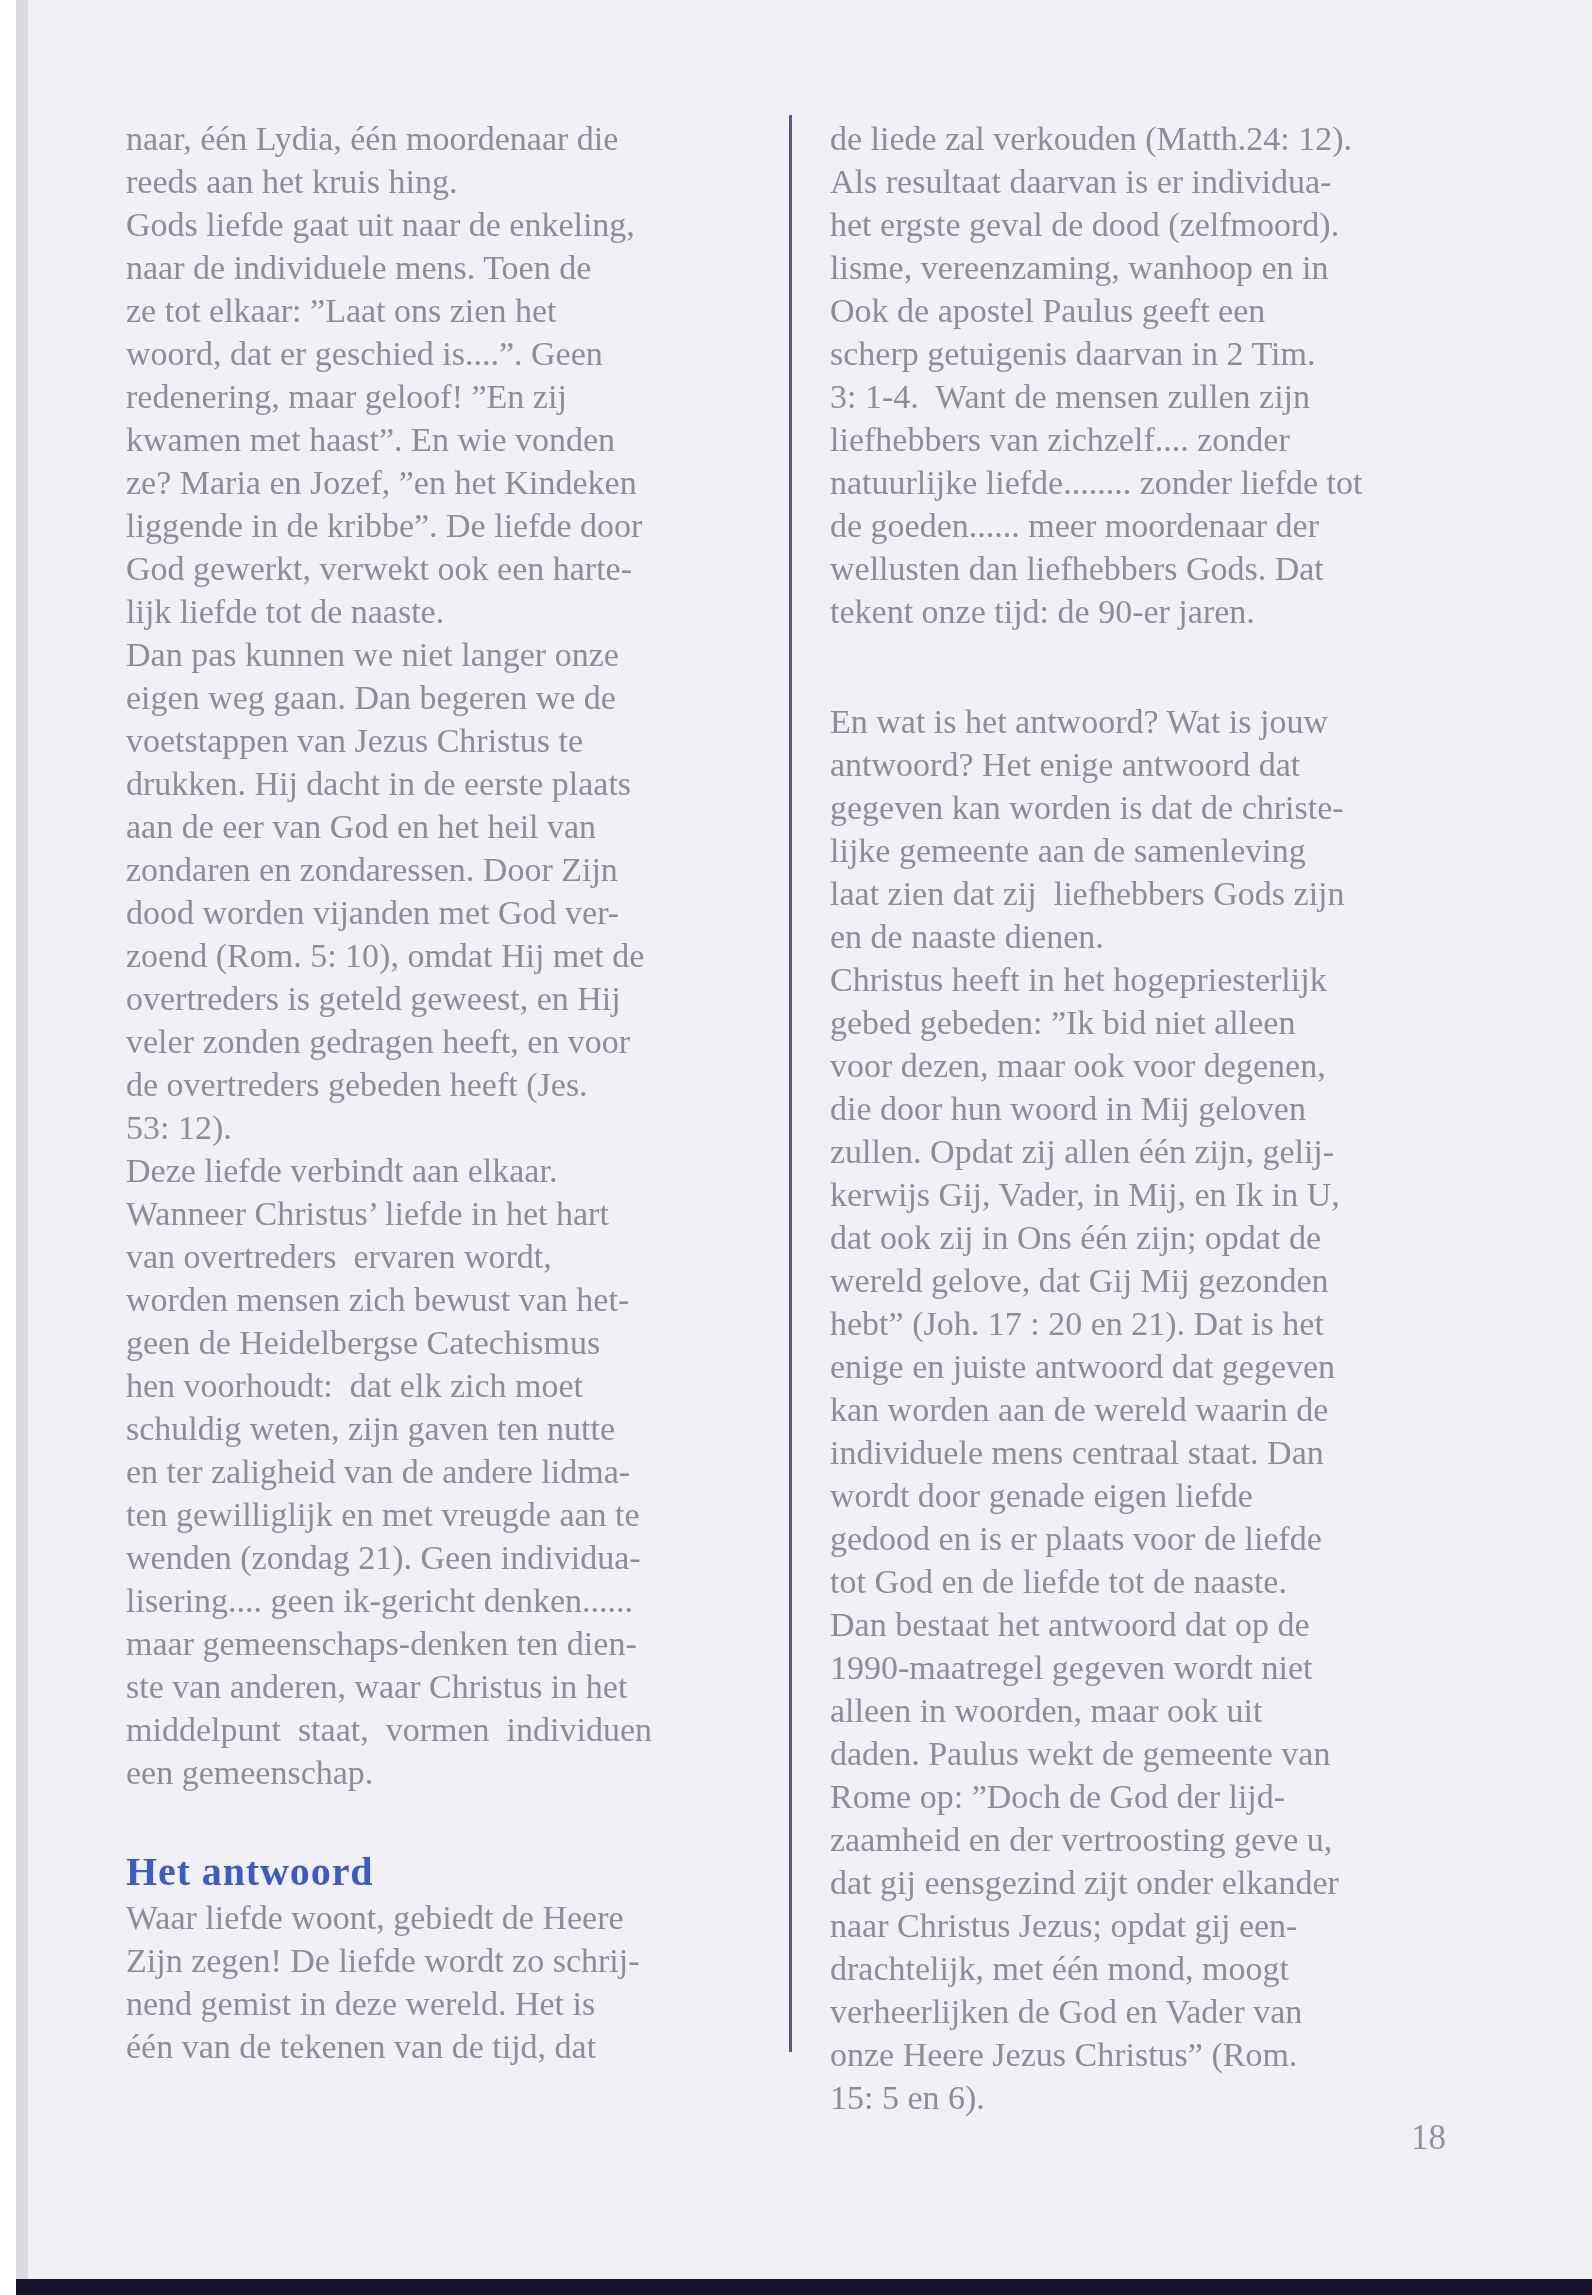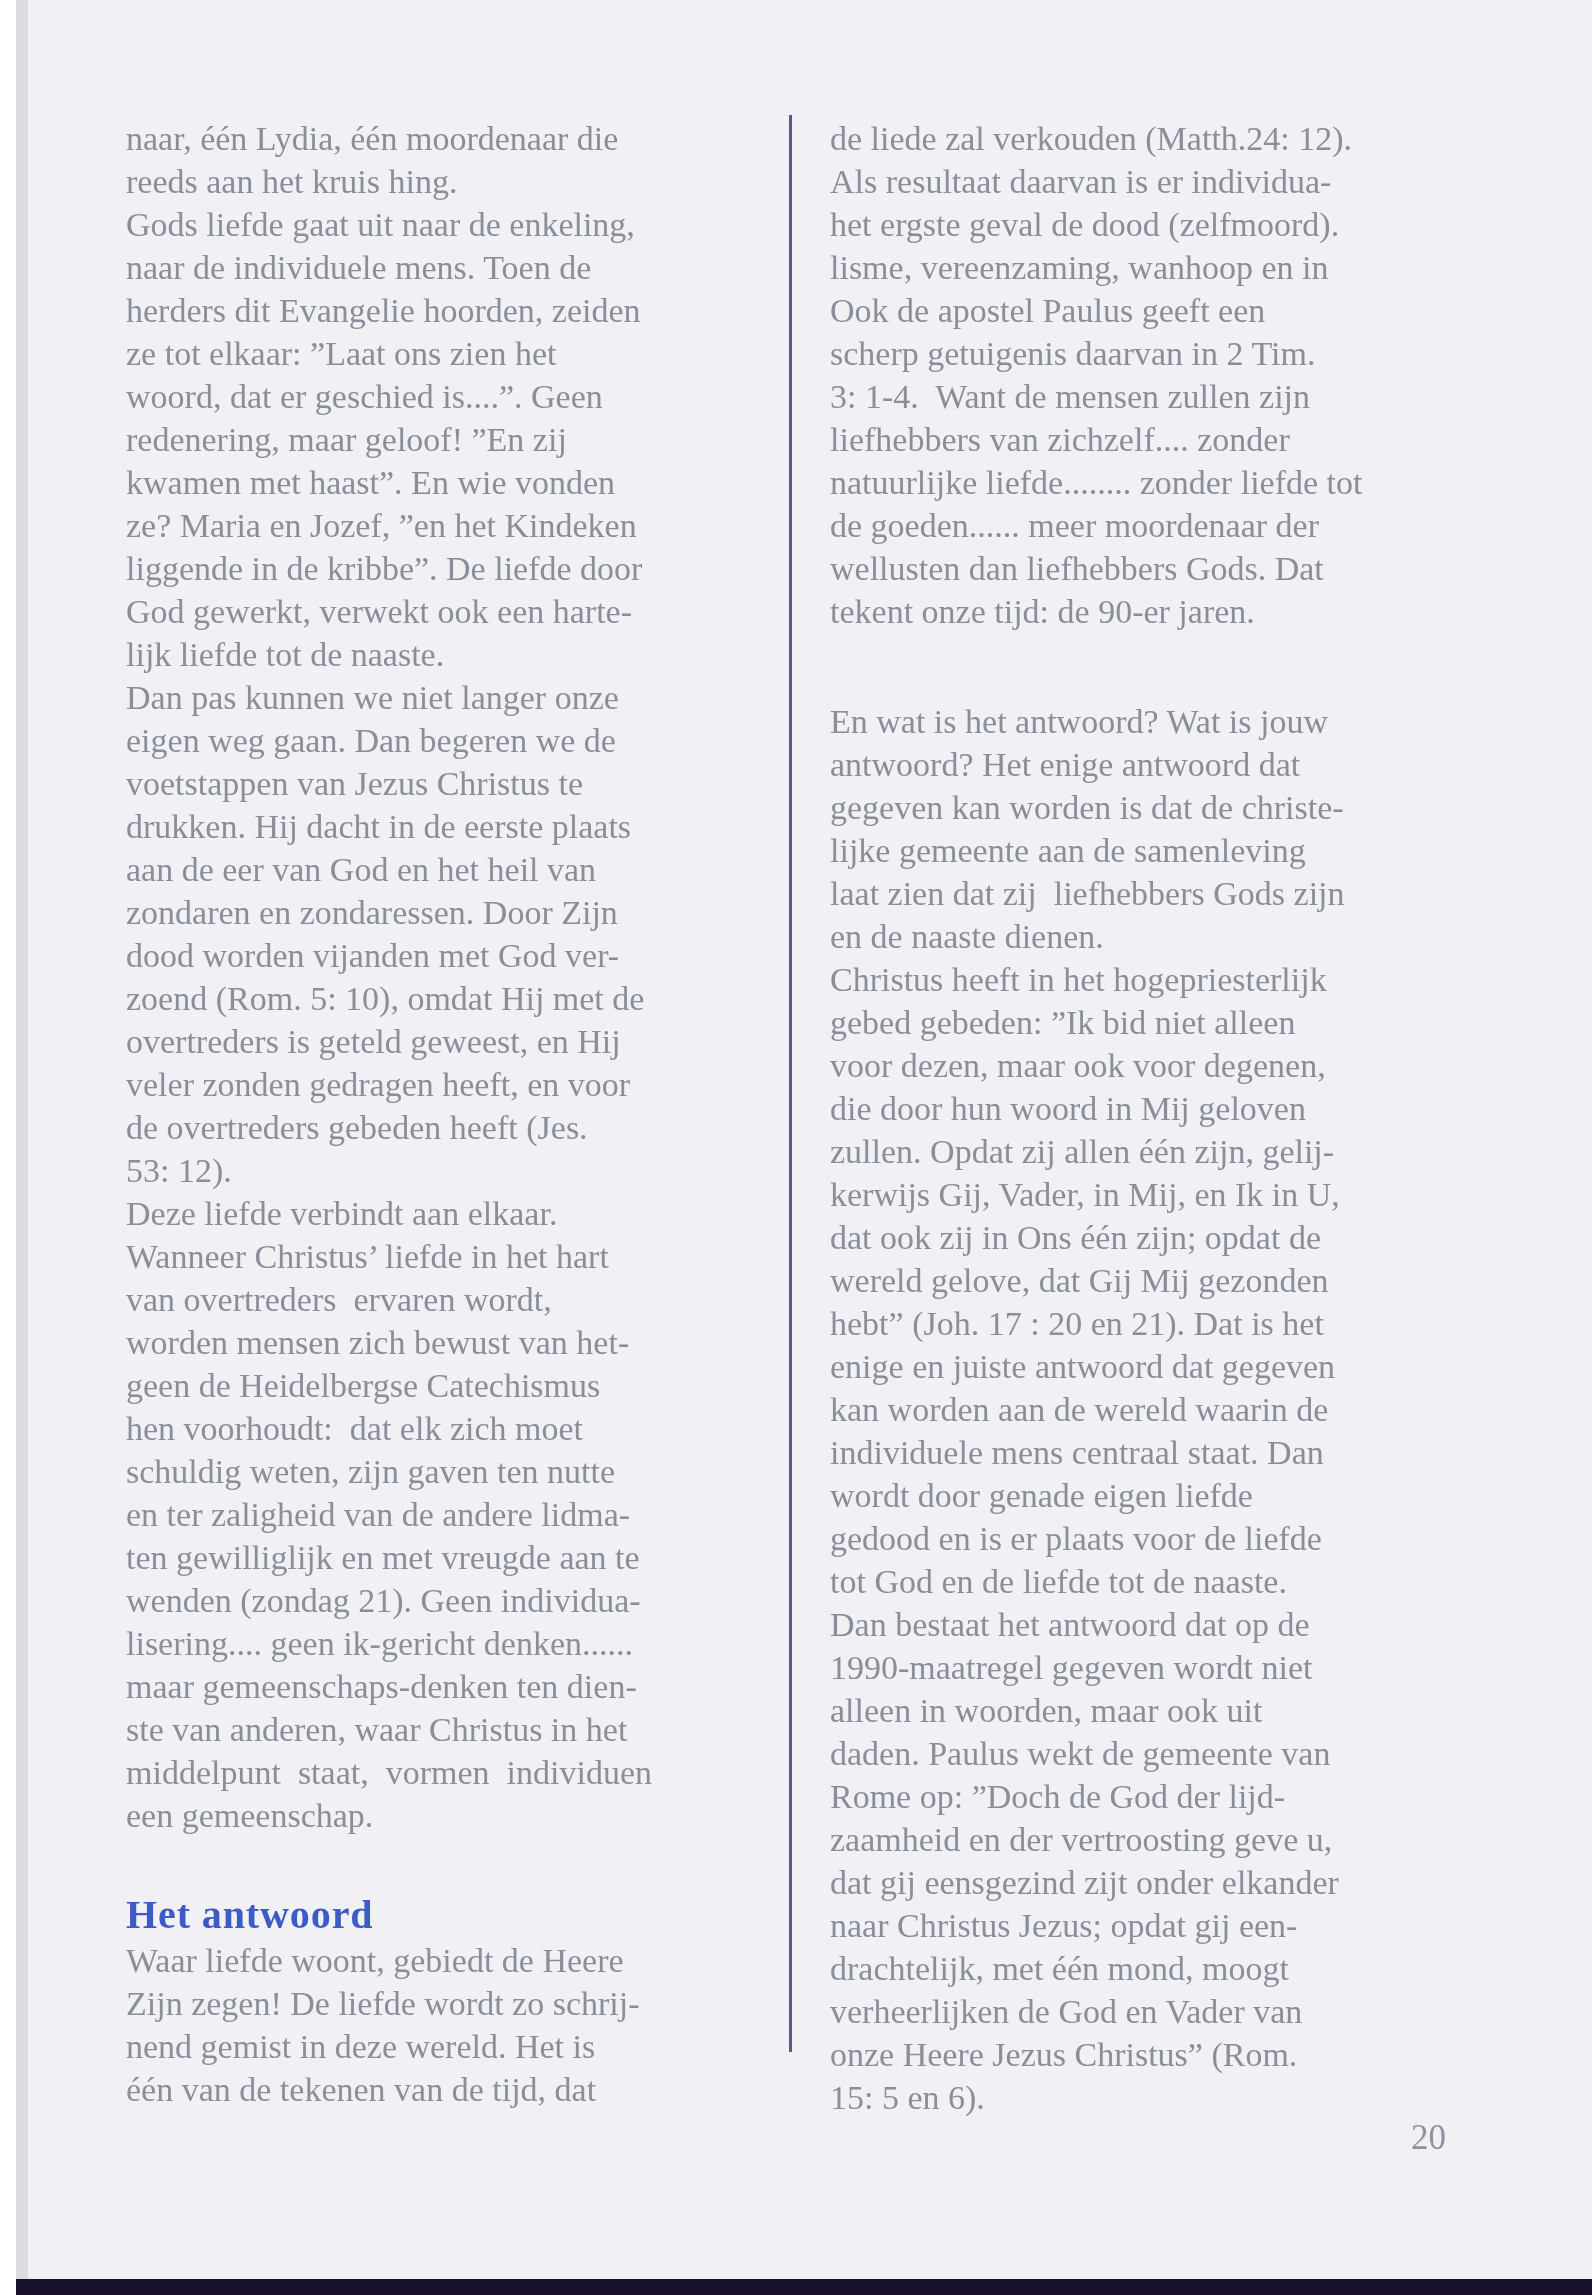--- a/index.html
+++ b/index.html
@@ -65,21 +65,20 @@
 <div class="page" style="--bg: #f1f0f4; --text: #8a8e99; --heading: #3d5bc4; --divider: #565a84; --bar: #191129; --edge: #dcdbe0;">
   <div class="edge-strip"></div>
   <div class="right-edge"></div>
   <div class="divider"></div>
   <div class="column column-left" id="col-left">
       <div>
         <div class="line">naar, één Lydia, één moordenaar die</div>
         <div class="line">reeds aan het kruis hing.</div>
         <div class="line">Gods liefde gaat uit naar de enkeling,</div>
         <div class="line">naar de individuele mens. Toen de</div>
-        <div class="line">herders dit Evangelie hoorden, zeiden</div>
         <div class="line">ze tot elkaar: ”Laat ons zien het</div>
         <div class="line">woord, dat er geschied is....”. Geen</div>
         <div class="line">redenering, maar geloof! ”En zij</div>
         <div class="line">kwamen met haast”. En wie vonden</div>
         <div class="line">ze? Maria en Jozef, ”en het Kindeken</div>
         <div class="line">liggende in de kribbe”. De liefde door</div>
         <div class="line">God gewerkt, verwekt ook een harte-</div>
         <div class="line">lijk liefde tot de naaste.</div>
         <div class="line">Dan pas kunnen we niet langer onze</div>
         <div class="line">eigen weg gaan. Dan begeren we de</div>
@@ -163,16 +162,16 @@
         <div class="line">Rome op: ”Doch de God der lijd-</div>
         <div class="line">zaamheid en der vertroosting geve u,</div>
         <div class="line">dat gij eensgezind zijt onder elkander</div>
         <div class="line">naar Christus Jezus; opdat gij een-</div>
         <div class="line">drachtelijk, met één mond, moogt</div>
         <div class="line">verheerlijken de God en Vader van</div>
         <div class="line">onze Heere Jezus Christus” (Rom.</div>
         <div class="line">15: 5 en 6).</div>
       </div>
     </div>
-  <div class="page-number">20</div>
+  <div class="page-number">18</div>
   <div class="bottom-bar"></div>
 </div>
 
 
 </body></html>

